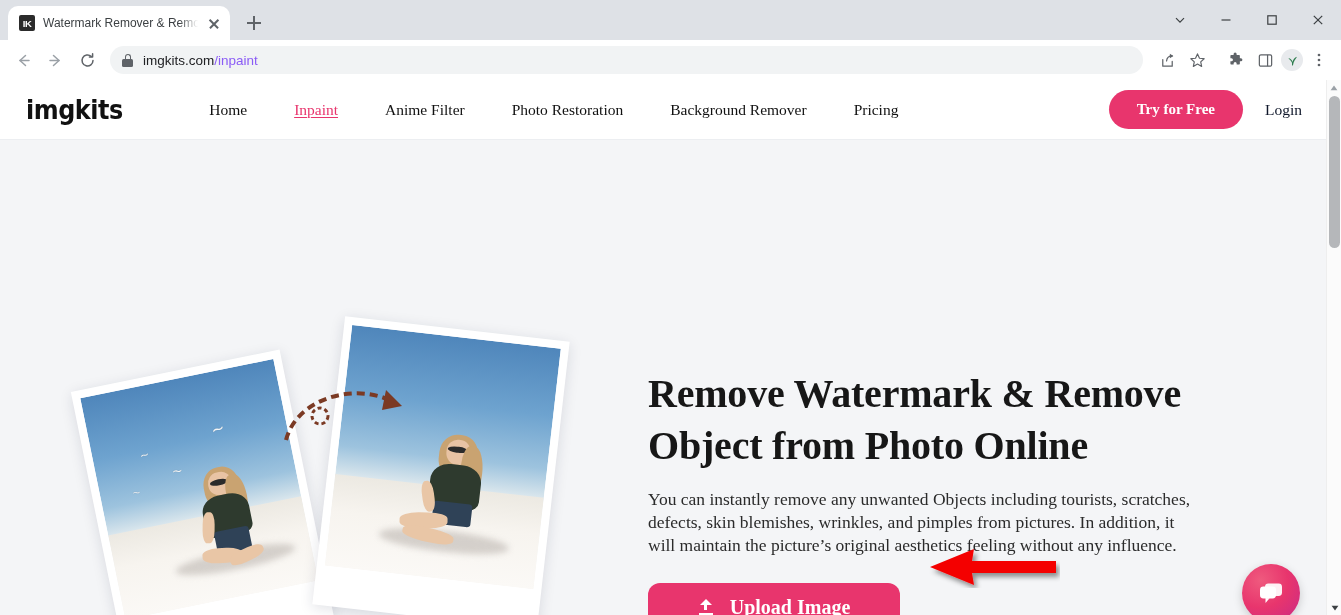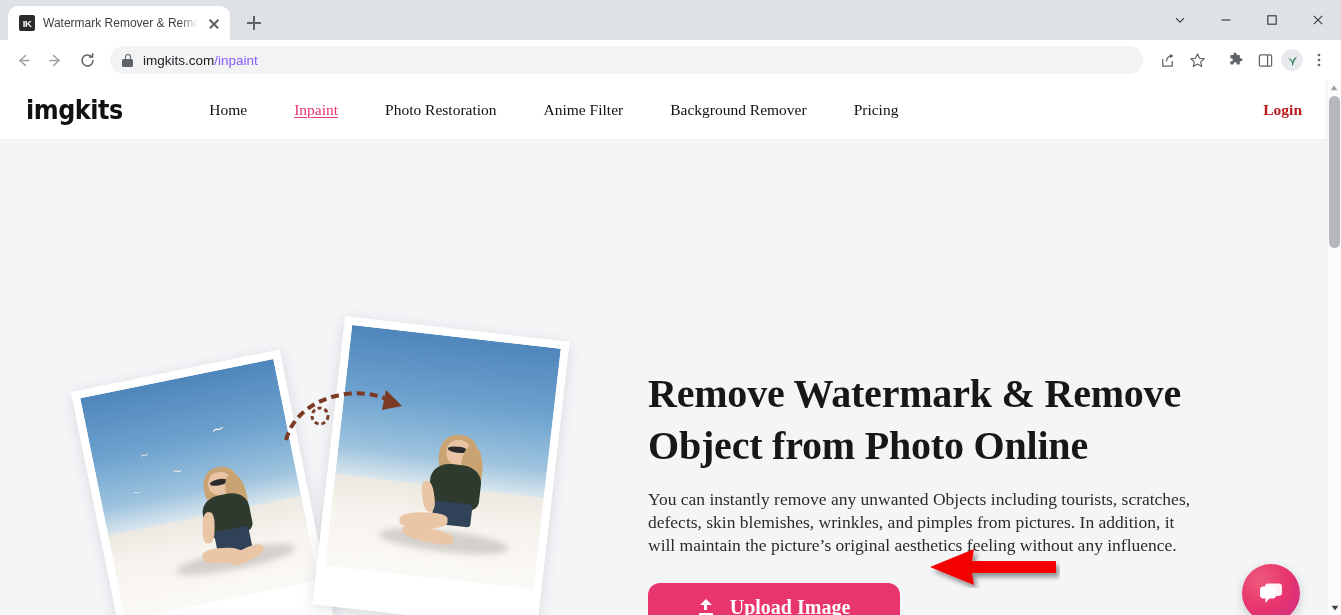--- a/index.html
+++ b/index.html
@@ -102,21 +102,21 @@
     font-family: "Liberation Serif", serif; font-size: 15.5px; color:#111;
     text-decoration:none; padding: 6px 20px; cursor:pointer; white-space:nowrap;
   }
   .nav a.active { color:#e8356d; text-decoration: underline; text-underline-offset: 2px; }
   .header-right { margin-left:auto; display:flex; align-items:center; gap: 22px; }
   .btn-try {
     background:#e8356d; color:#fff; border:none; border-radius:22px;
     font-family:"Liberation Serif", serif; font-weight:700; font-size:15px;
     padding: 11px 28px; cursor:pointer; white-space:nowrap;
   }
-  .login { font-family:"Liberation Serif", serif; font-size:15.5px; color:#b91c1c; text-decoration:none; cursor:pointer;font-weight:bold; }
+  .login { font-family:"Liberation Serif", serif; font-size:15.5px; color:#0f172a; text-decoration:none; cursor:pointer; }
 
   
   .hero { position:relative; height: 494px; }
 
   .collage { position:absolute; left: 92px; top: 188px; width: 530px; height: 380px; }
   .photo {
     position:absolute; background:#fff; padding: 8px 8px 40px 8px;
     box-shadow: 0 3px 14px rgba(20,30,60,0.13);
   }
   .photo-inner { width:100%; height:100%; overflow:hidden; position:relative; }
@@ -298,26 +298,27 @@
   </div>
 
   <div class="viewport">
     <div class="page">
 
       <div class="site-header">
         <div class="logo">imgkits</div>
         <div class="nav">
           <a>Home</a>
           <a class="active">Inpaint</a>
+          <a>Anime Filter</a>
           <a>Photo Restoration</a>
-          <a>Anime Filter</a>
           <a>Background Remover</a>
           <a>Pricing</a>
         </div>
         <div class="header-right">
+          <button class="btn-try">Try for Free</button>
           <a class="login">Login</a>
         </div>
       </div>
 
       <div class="hero">
 
         <div class="collage">
 
           <div class="photo ph-left">
             <div class="photo-inner">

